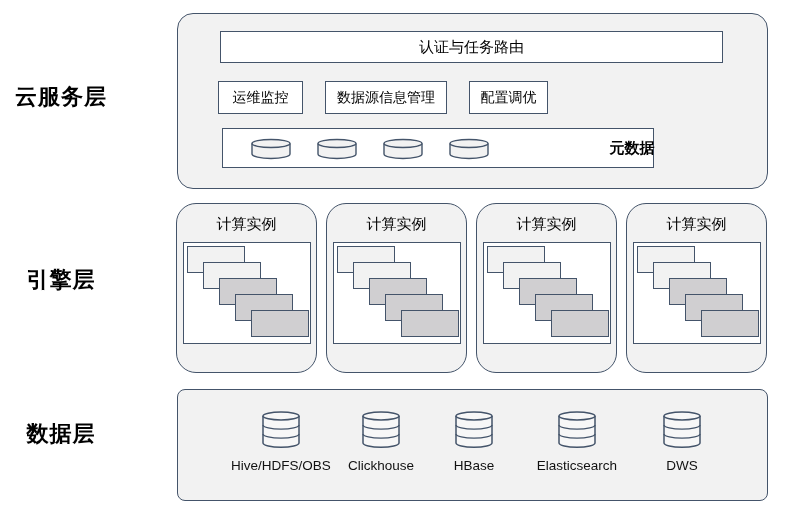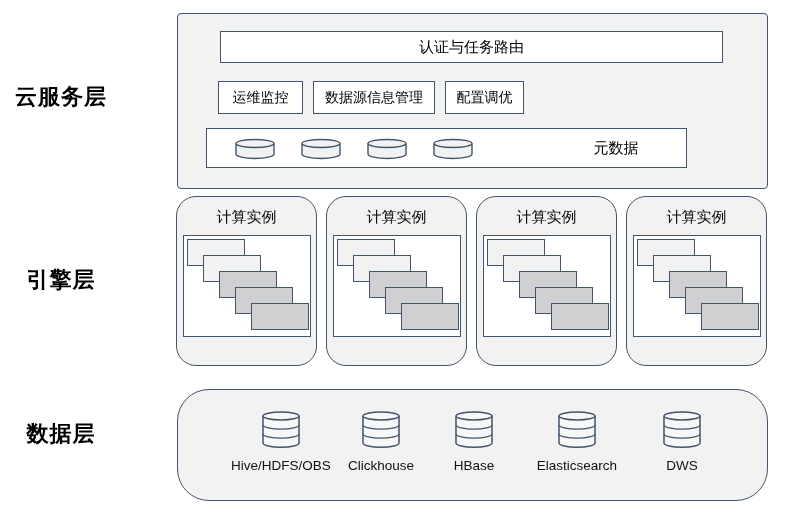--- a/index.html
+++ b/index.html
@@ -36,75 +36,76 @@
   .layer-label.engine{top:267px;}
   .layer-label.data{top:421px;}
 
   
   .cloud-container{
     position:absolute;
     left:177px;top:13px;
     width:591px;height:176px;
     background:var(--panel);
     border:1.5px solid var(--border);
-    border-radius:4px;
+    border-radius:16px;
   }
   .auth-box{
     position:absolute;
     left:42px;top:17px;
     width:503px;height:32px;
     background:var(--box-fill);
     border:1.3px solid var(--border);
     display:flex;align-items:center;justify-content:center;
     font-size:15px;
   }
   .module-row{
     position:absolute;
     left:40px;top:67px;
     height:33px;
     display:flex;
-    gap:10px;
+    gap:22px;
   }
   .module-btn{
     height:33px;
     background:var(--box-fill);
     border:1.3px solid var(--border);
     display:flex;align-items:center;justify-content:center;
     font-size:14px;
     white-space:nowrap;
   }
   .module-btn.m0{width:85px;}
   .module-btn.m1{width:122px;}
   .module-btn.m2{width:92px;}
   .module-btn.m3{width:82px;}
   .module-btn.m4{width:79px;}
   .meta-box{
     position:absolute;
-    left:28px;top:114px;
-    width:481px;height:40px;
+    left:44px;top:114px;
+    width:432px;height:40px;
     background:var(--box-fill);
     border:1.3px solid var(--border);
+    font-weight:bold;
   }
   .meta-cyls{
     position:absolute;
     left:28px;top:0;height:40px;
     display:flex;align-items:center;gap:26px;
   }
   .meta-label{
     position:absolute;
     left:409px;top:50%;
     transform:translate(-50%,-50%);
     font-size:15px;
     white-space:nowrap;
   }
 
   
   .engine-box{
     position:absolute;
-    top:196px;
+    top:203px;
     width:141px;height:170px;
     background:var(--panel);
     border:1.5px solid var(--border);
     border-radius:20px;
   }
   .engine-box.e0{left:176px;}
   .engine-box.e1{left:326px;}
   .engine-box.e2{left:476px;}
   .engine-box.e3{left:626px;}
   .engine-title{
@@ -133,21 +134,21 @@
   .card.c3{left:51px;top:51px;}
   .card.c4{left:67px;top:67px;}
 
   
   .data-container{
     position:absolute;
     left:177px;top:389px;
     width:591px;height:112px;
     background:var(--panel);
     border:1.5px solid var(--border);
-    border-radius:32px;
+    border-radius:8px;
   }
   .data-item{
     position:absolute;
     top:20px;
     width:130px;
     display:flex;flex-direction:column;align-items:center;
   }
   .data-item.d0{left:38px;}
   .data-item.d1{left:138px;}
   .data-item.d2{left:231px;}

